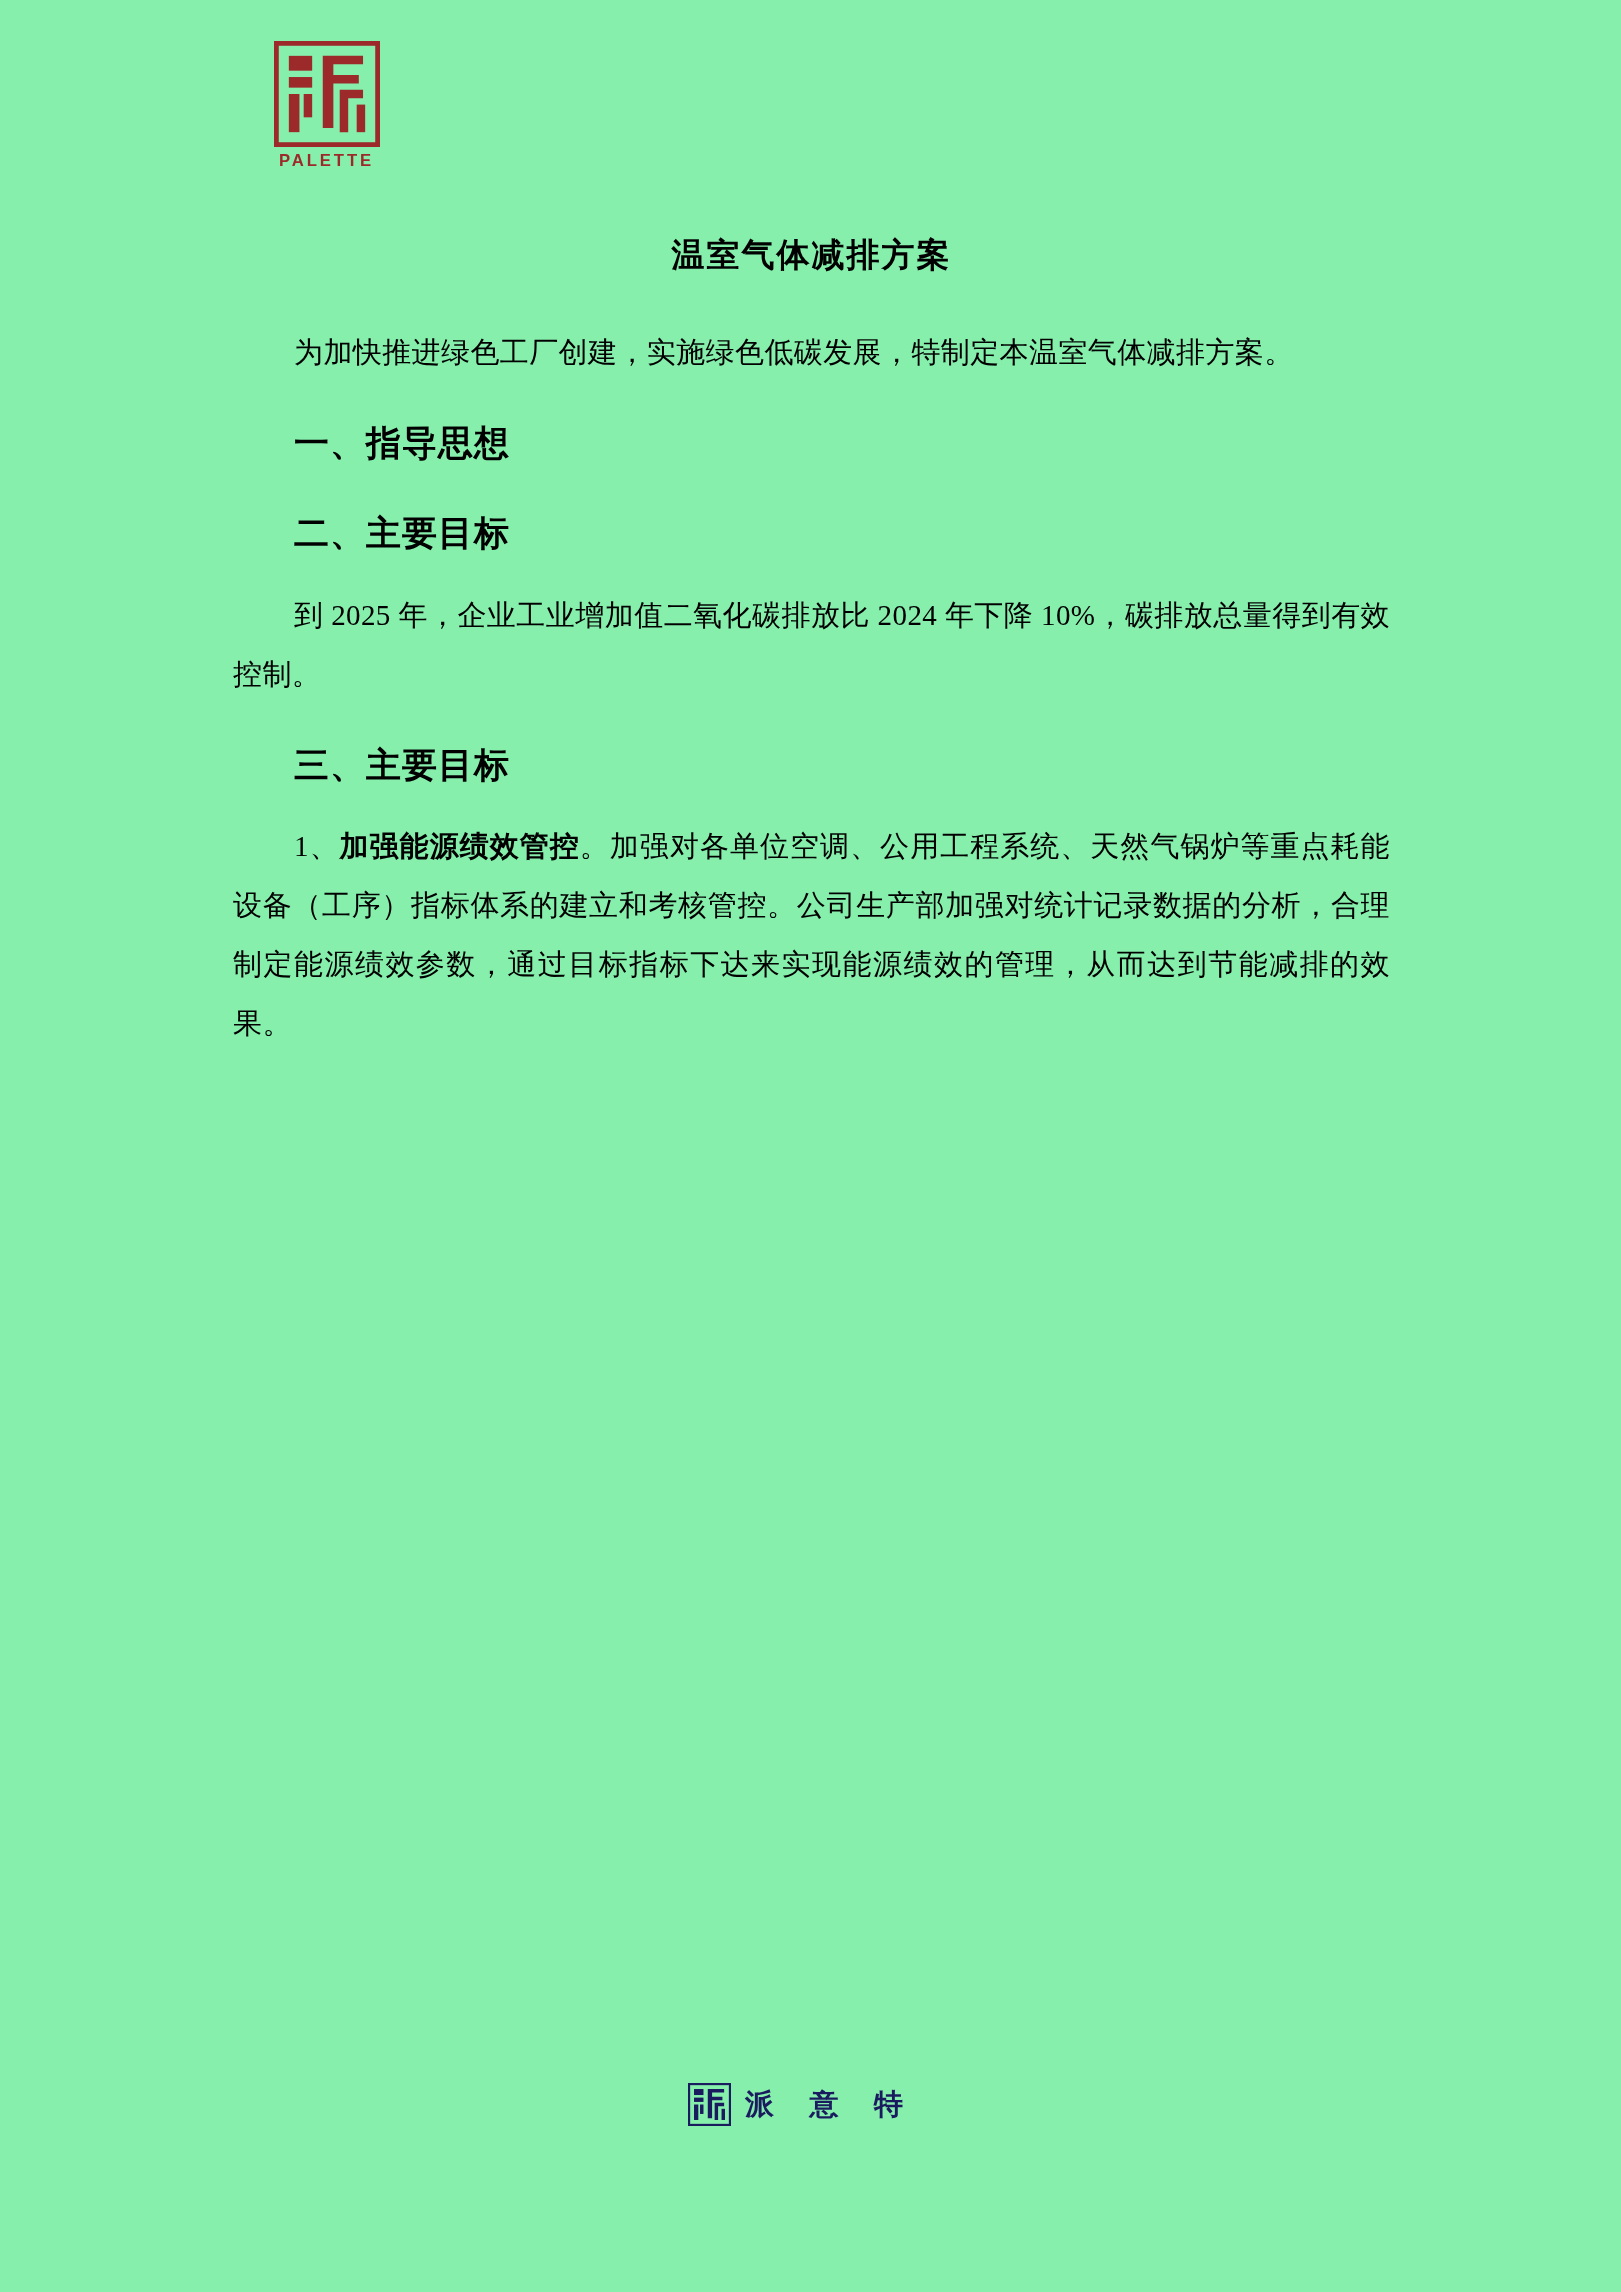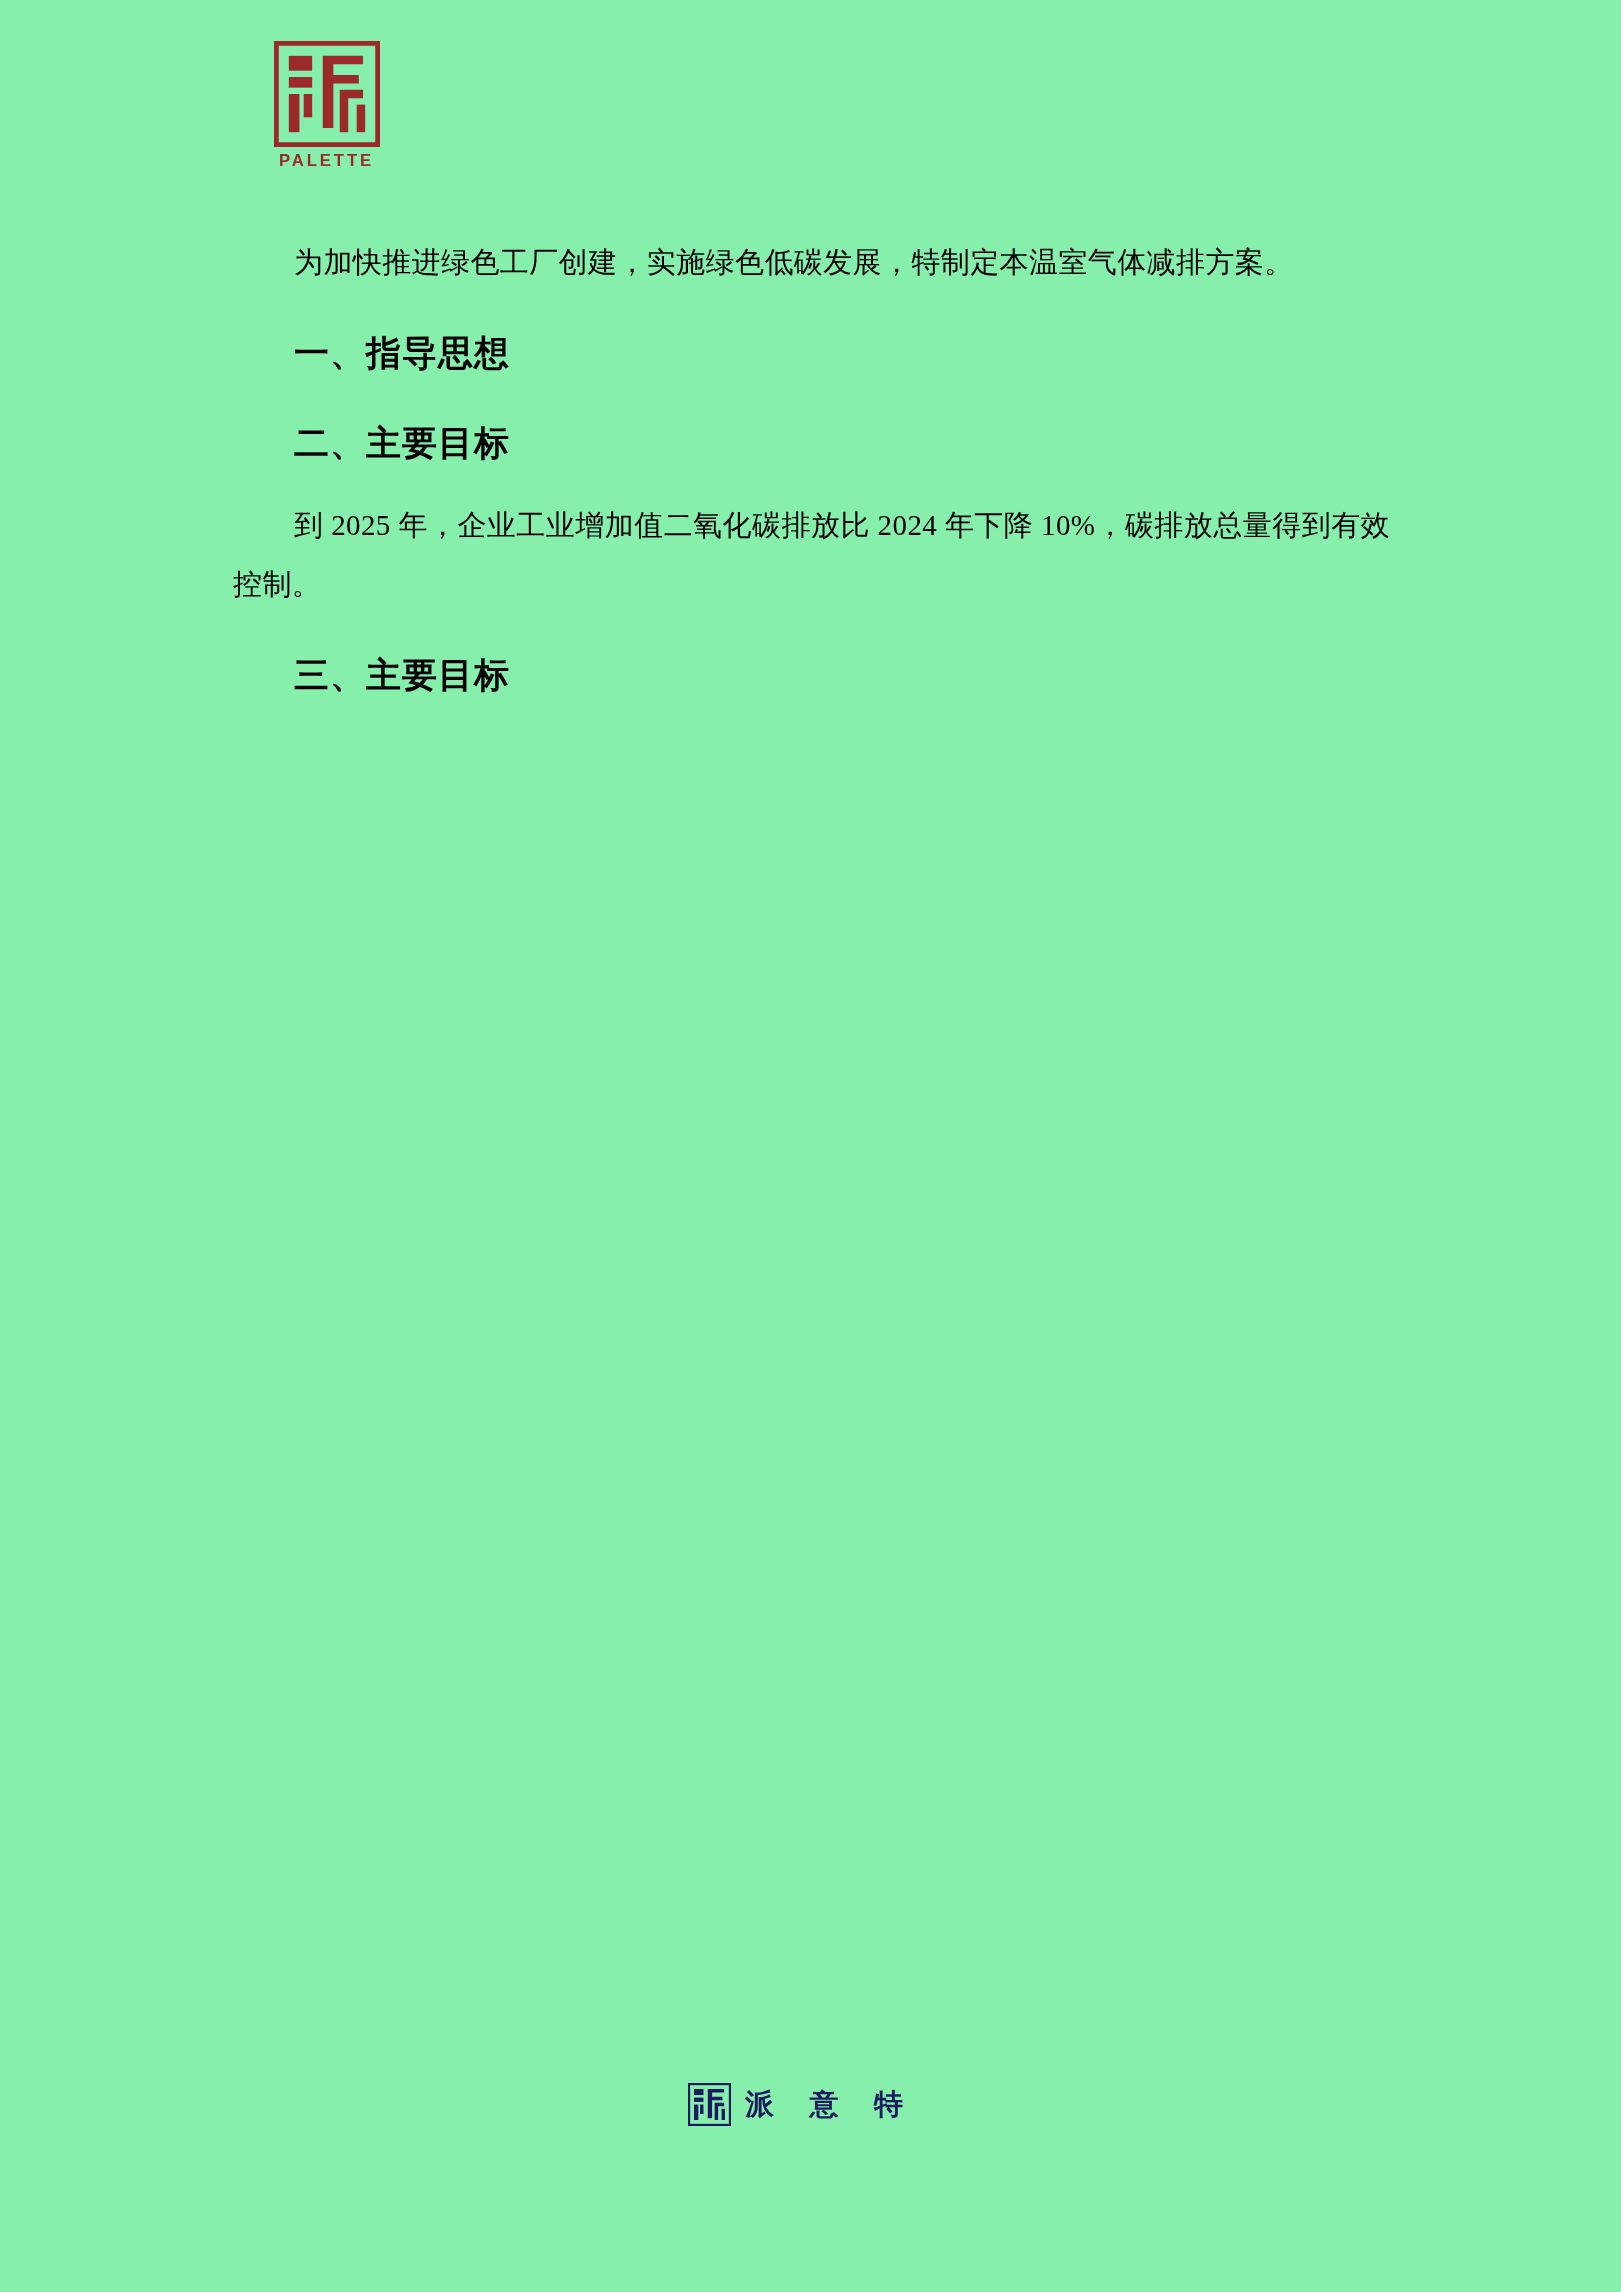--- a/index.html
+++ b/index.html
@@ -116,29 +116,31 @@
       <rect x="28" y="50" width="8" height="22" fill="#9c2a2a"></rect>
       <path d="M46 14 h38 v8 h-28 v10 h24 v8 h-24 v42 h-10 z" fill="#9c2a2a"></path>
       <path d="M62 46 h22 v8 h-14 v32 h-8 z" fill="#9c2a2a"></path>
       <rect x="78" y="60" width="8" height="26" fill="#9c2a2a"></rect>
     </svg>
     <div class="logo-word">PALETTE</div>
   </div>
 
   <div class="content">
 
+    <h1 class="doc-title">温室气体减排方案</h1>
 
     <p class="para">为加快推进绿色工厂创建，实施绿色低碳发展，特制定本温室气体减排方案。</p>
 
     <h2 class="sec">一、指导思想</h2>
 
     <h2 class="sec">二、主要目标</h2>
     <p class="para">到 2025 年，企业工业增加值二氧化碳排放比 2024 年下降 10%，碳排放总量得到有效控制。</p>
 
     <h2 class="sec">三、主要目标</h2>
+    <p class="para"><span>1、</span><span class="lead">加强能源绩效管控</span><span>。加强对各单位空调、公用工程系统、天然气锅炉等重点耗能设备（工序）指标体系的建立和考核管控。公司生产部加强对统计记录数据的分析，合理制定能源绩效参数，通过目标指标下达来实现能源绩效的管理，从而达到节能减排的效果。</span></p>
 
   </div>
 
   <div class="footer">
     <svg class="footer-mark" viewBox="0 0 100 100">
       <rect x="2" y="2" width="96" height="96" fill="none" stroke="#1a1a5e" stroke-width="6"></rect>
       <rect x="14" y="14" width="22" height="14" fill="#1a1a5e"></rect>
       <rect x="14" y="34" width="22" height="10" fill="#1a1a5e"></rect>
       <rect x="14" y="50" width="10" height="36" fill="#1a1a5e"></rect>
       <rect x="28" y="50" width="8" height="22" fill="#1a1a5e"></rect>

